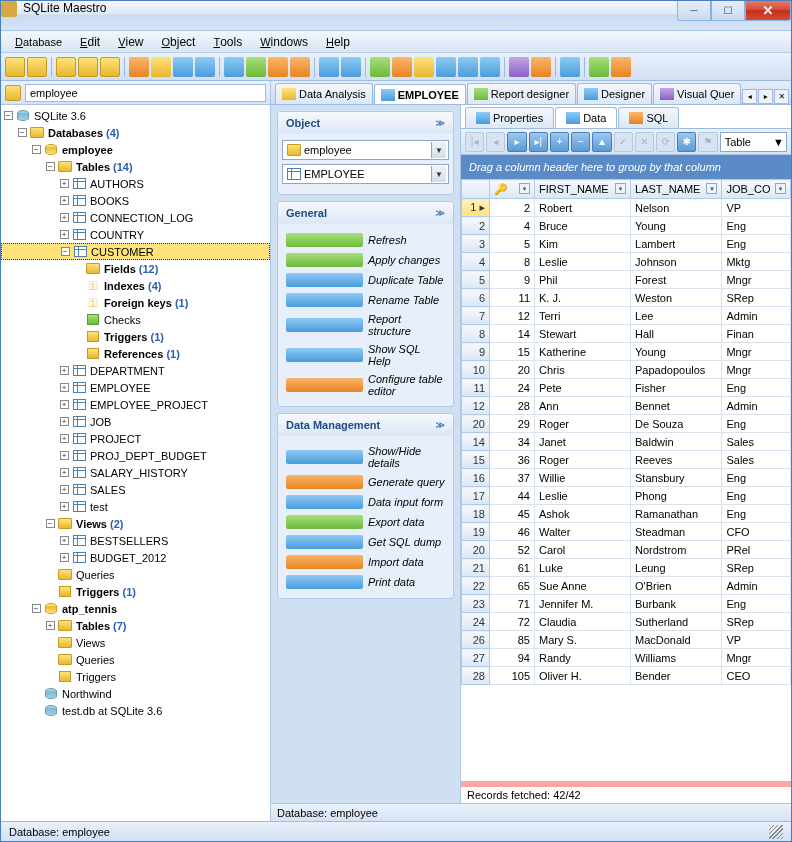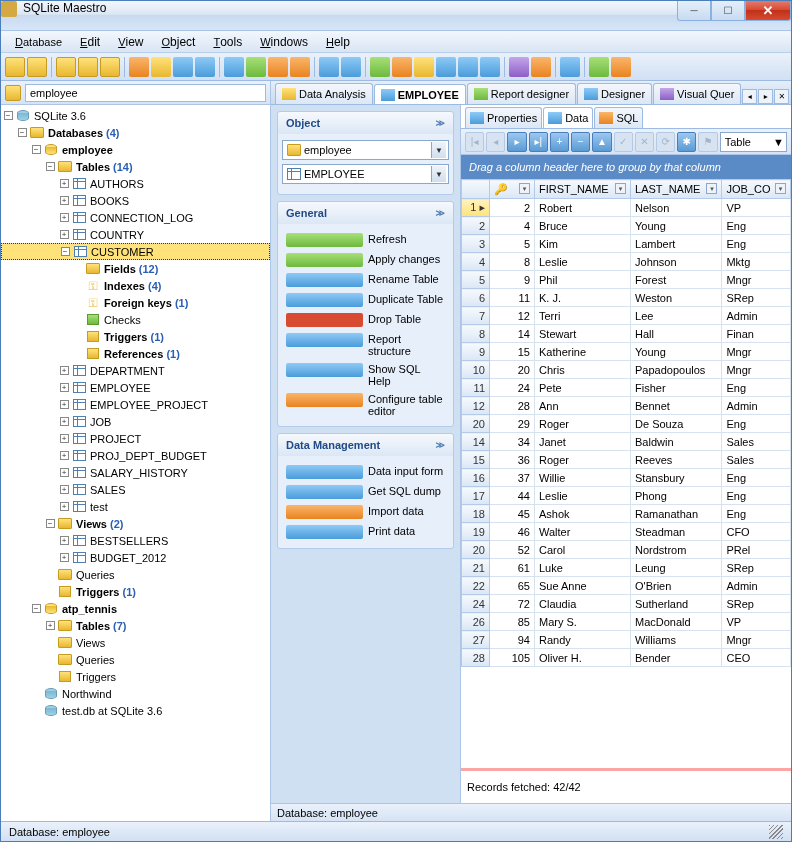--- a/index.html
+++ b/index.html
@@ -62,54 +62,54 @@
 
 
 .middle { width: 190px; background: #cfe0f3; border-right: 1px solid #acc5e6; display: flex; flex-direction: column; overflow: hidden; }
 .taskgroup { margin: 6px 6px 0 6px; background: #e7effa; border: 1px solid #b3cbe8; border-radius: 3px; }
 .tghead { height: 22px; background: linear-gradient(to bottom,#f6f9fd,#dbe7f5); display: flex; align-items: center; padding: 0 8px; font-weight: bold; color: #204a87; border-radius: 3px 3px 0 0; }
 .tghead .chev { margin-left: auto; color: #4a7ab3; font-size: 9px; }
 .tgbody { padding: 6px 4px; }
 .combo { height: 20px; border: 1px solid #8aa8cb; background: #fff; display: flex; align-items: center; padding: 0 2px 0 4px; margin-bottom: 4px; }
 .combo .cicon { width: 14px; height: 12px; margin-right: 3px; }
 .combo .ddl { width: 15px; height: 16px; border-left: 1px solid #8aa8cb; margin-left: auto; display: flex; align-items: center; justify-content: center; color: #333; font-size: 8px; background: linear-gradient(to bottom,#eef3fa,#d1deef); }
-.tlink { display: flex; padding: 3px 4px; cursor: default; }
+.tlink { display: flex; align-items: center; padding: 3px 4px; cursor: default; font-style: italic; }
 .tlink .licon { width: 16px; height: 14px; margin-right: 5px; display: flex; align-items: center; justify-content: center; }
 .tlink span { color: #000; flex: 1; }
 
 
 .right { flex: 1; display: flex; flex-direction: column; min-width: 0; }
 .doctabs { height: 24px; background: linear-gradient(to bottom,#e6eefa,#c8daf0); display: flex; align-items: flex-end; padding-left: 4px; border-bottom: 1px solid #9cbae2; overflow: hidden; }
 .dtab { height: 21px; padding: 0 6px; display: flex; align-items: center; border: 1px solid #9cbae2; border-bottom: none; background: linear-gradient(to bottom,#f4f7fc,#dce7f5); margin-right: 1px; border-radius: 3px 3px 0 0; white-space: nowrap; position: relative; }
 .dtab.active { background: #fff; border-bottom: 1px solid #fff; top: 1px; font-weight: bold; }
 .dtab .ticon { width: 14px; height: 12px; margin-right: 3px; }
 .dnav { margin-left: auto; display: flex; gap: 1px; padding-right: 2px; }
 .dnbtn { width: 15px; height: 15px; border: 1px solid #9cbae2; background: #eef3fa; display: flex; align-items: center; justify-content: center; font-size: 8px; }
 
 .subtabs { height: 24px; display: flex; align-items: flex-end; padding-left: 4px; border-bottom: 1px solid #9cbae2; background: #fff; }
-.stab { height: 21px; padding: 0 4px; display: flex; align-items: center; border: 1px solid #9cbae2; border-bottom: none; background: linear-gradient(to bottom,#f4f7fc,#dce7f5); margin-right: 1px; border-radius: 3px 3px 0 0; }
+.stab { height: 21px; padding: 0 10px; display: flex; align-items: center; border: 1px solid #9cbae2; border-bottom: none; background: linear-gradient(to bottom,#f4f7fc,#dce7f5); margin-right: 1px; border-radius: 3px 3px 0 0; }
 .stab.active { background: #fff; }
 .stab .ticon { width: 14px; height: 12px; margin-right: 3px; }
 
 .gridtools { height: 26px; background: linear-gradient(to bottom,#eaf1fb,#d6e3f5); display: flex; align-items: center; padding: 0 4px; gap: 2px; border-bottom: 1px solid #acc5e6; }
 .navbtn { width: 20px; height: 20px; background: linear-gradient(to bottom,#9cc7f0,#5a9bd4); border: 1px solid #4a7ebb; border-radius: 2px; display: flex; align-items: center; justify-content: center; color: #fff; font-size: 10px; }
 .navbtn.dis { background: #d8e3f1; color: #a0b4cc; border-color: #b4c9e2; }
 .viewcombo { margin-left: auto; width: 70px; height: 20px; border: 1px solid #8aa8cb; background: #fff; display: flex; align-items: center; padding: 0 2px 0 4px; }
 
 .groupbar { height: 24px; background: #5a8bc7; color: #fff; display: flex; align-items: center; padding: 0 8px; font-style: italic; font-size: 11px; }
 
 .gridwrap { flex: 1; overflow: auto; background: #fff; position: relative; }
 .grid { border-collapse: collapse; width: 100%; }
 .grid th { background: linear-gradient(to bottom,#f6f9fd,#dbe7f5); border: 1px solid #b3cbe8; padding: 2px 4px; font-weight: normal; text-align: left; height: 19px; position: sticky; top: 0; }
 .grid th .dd { float: right; width: 11px; height: 11px; border: 1px solid #8aa8cb; background: #eef3fa; text-align: center; font-size: 7px; line-height: 9px; color: #555; }
 .grid td { border: 1px solid #d7e2f1; padding: 1px 4px; height: 18px; white-space: nowrap; }
 .grid td.rn { background: linear-gradient(to bottom,#f6f9fd,#dbe7f5); border: 1px solid #b3cbe8; text-align: right; width: 28px; color: #333; }
 .grid tr.cur td.rn { background: linear-gradient(to bottom,#fff2be,#ffe27a); }
 .grid td.num { text-align: right; }
-.gridstatus { height: 18px; border-top: 3px solid #fca5a5; padding: 16px 6px; display: flex; align-items: center; background: #fff; font-size: 11px; }
+.gridstatus { height: 18px; border-top: 6px solid #fca5a5; padding: 8px 6px; display: flex; align-items: center; background: #fff; font-size: 11px; }
 
 
 .midstatus { height: 18px; background: linear-gradient(to bottom,#eaf1fb,#d6e3f5); border-top: 1px solid #acc5e6; padding: 0 6px; display: flex; align-items: center; }
 .botstatus { height: 20px; background: linear-gradient(to bottom,#eaf1fb,#d1e0f3); border-top: 1px solid #9cbae2; padding: 0 8px; display: flex; align-items: center; }
 .grip { margin-left: auto; width: 14px; height: 14px; background: repeating-linear-gradient(135deg,#888 0px,#888 1px,transparent 1px,transparent 3px); }
 
 
 .tree::-webkit-scrollbar, .gridwrap::-webkit-scrollbar { width: 17px; height: 17px; }
 .tree::-webkit-scrollbar-track, .gridwrap::-webkit-scrollbar-track { background: #e9eef7; }
 .tree::-webkit-scrollbar-thumb, .gridwrap::-webkit-scrollbar-thumb { background: linear-gradient(to right,#d4e0f1,#b8cce6); border: 1px solid #9cbae2; border-radius: 2px; }
@@ -679,33 +679,27 @@
               <div class="tlink">
                 <span class="licon">
                   <span class="tbtn ico-green" style="width:14px;height:14px"></span>
                 </span>
                 <span>Apply changes</span>
               </div>
               <div class="tlink">
                 <span class="licon">
                   <span class="tbtn ico-blue" style="width:14px;height:14px"></span>
                 </span>
+                <span>Duplicate Table</span>
+              </div>
+              <div class="tlink">
+                <span class="licon">
+                  <span class="tbtn ico-blue" style="width:14px;height:14px"></span>
+                </span>
                 <span>Rename Table</span>
-              </div>
-              <div class="tlink">
-                <span class="licon">
-                  <span class="tbtn ico-blue" style="width:14px;height:14px"></span>
-                </span>
-                <span>Duplicate Table</span>
-              </div>
-              <div class="tlink">
-                <span class="licon">
-                  <span class="tbtn ico-red" style="width:14px;height:14px"></span>
-                </span>
-                <span>Drop Table</span>
               </div>
               <div class="tlink">
                 <span class="licon">
                   <span class="tbtn ico-blue" style="width:14px;height:14px"></span>
                 </span>
                 <span>Report structure</span>
               </div>
               <div class="tlink">
                 <span class="licon">
                   <span class="tbtn ico-blue" style="width:14px;height:14px"></span>
@@ -723,21 +717,39 @@
         <div class="taskgroup">
           <div class="tghead">
               <span>Data Management</span>
               <span class="chev">≫</span>
             </div>
           <div class="tgbody" id="tg-dm">
               <div class="tlink">
                 <span class="licon">
                   <span class="tbtn ico-blue" style="width:14px;height:14px"></span>
                 </span>
+                <span>Show/Hide details</span>
+              </div>
+              <div class="tlink">
+                <span class="licon">
+                  <span class="tbtn ico-orange" style="width:14px;height:14px"></span>
+                </span>
+                <span>Generate query</span>
+              </div>
+              <div class="tlink">
+                <span class="licon">
+                  <span class="tbtn ico-blue" style="width:14px;height:14px"></span>
+                </span>
                 <span>Data input form</span>
+              </div>
+              <div class="tlink">
+                <span class="licon">
+                  <span class="tbtn ico-green" style="width:14px;height:14px"></span>
+                </span>
+                <span>Export data</span>
               </div>
               <div class="tlink">
                 <span class="licon">
                   <span class="tbtn ico-blue" style="width:14px;height:14px"></span>
                 </span>
                 <span>Get SQL dump</span>
               </div>
               <div class="tlink">
                 <span class="licon">
                   <span class="tbtn ico-orange" style="width:14px;height:14px"></span>
@@ -953,20 +965,27 @@
                   <td>SRep</td>
                 </tr>
                 <tr>
                   <td class="rn">22</td>
                   <td class="num">65</td>
                   <td>Sue Anne</td>
                   <td>O'Brien</td>
                   <td>Admin</td>
                 </tr>
                 <tr>
+                  <td class="rn">23</td>
+                  <td class="num">71</td>
+                  <td>Jennifer M.</td>
+                  <td>Burbank</td>
+                  <td>Eng</td>
+                </tr>
+                <tr>
                   <td class="rn">24</td>
                   <td class="num">72</td>
                   <td>Claudia</td>
                   <td>Sutherland</td>
                   <td>SRep</td>
                 </tr>
                 <tr>
                   <td class="rn">26</td>
                   <td class="num">85</td>
                   <td>Mary S.</td>

